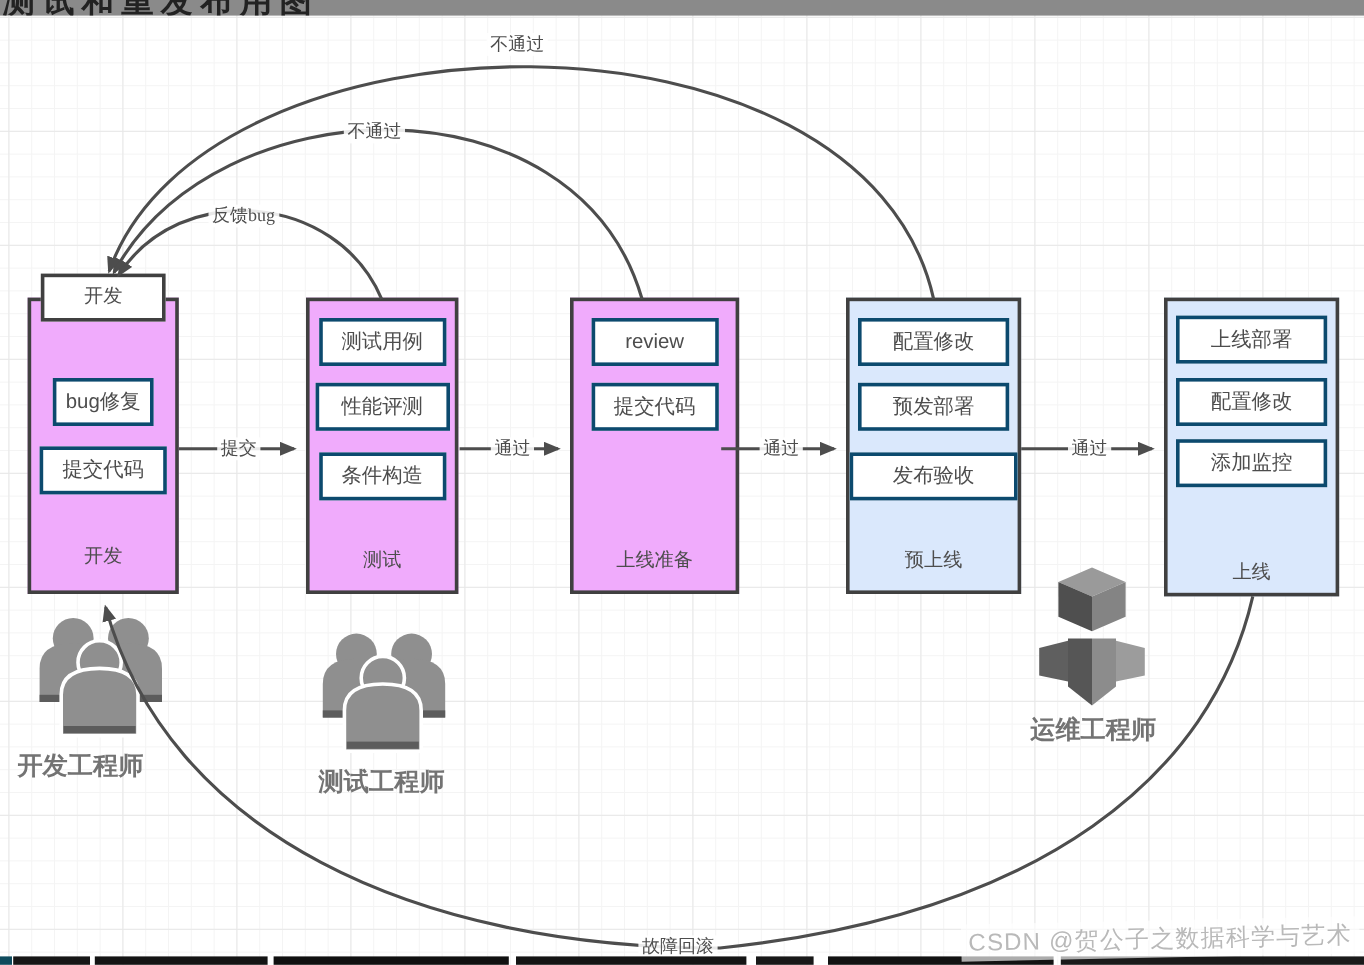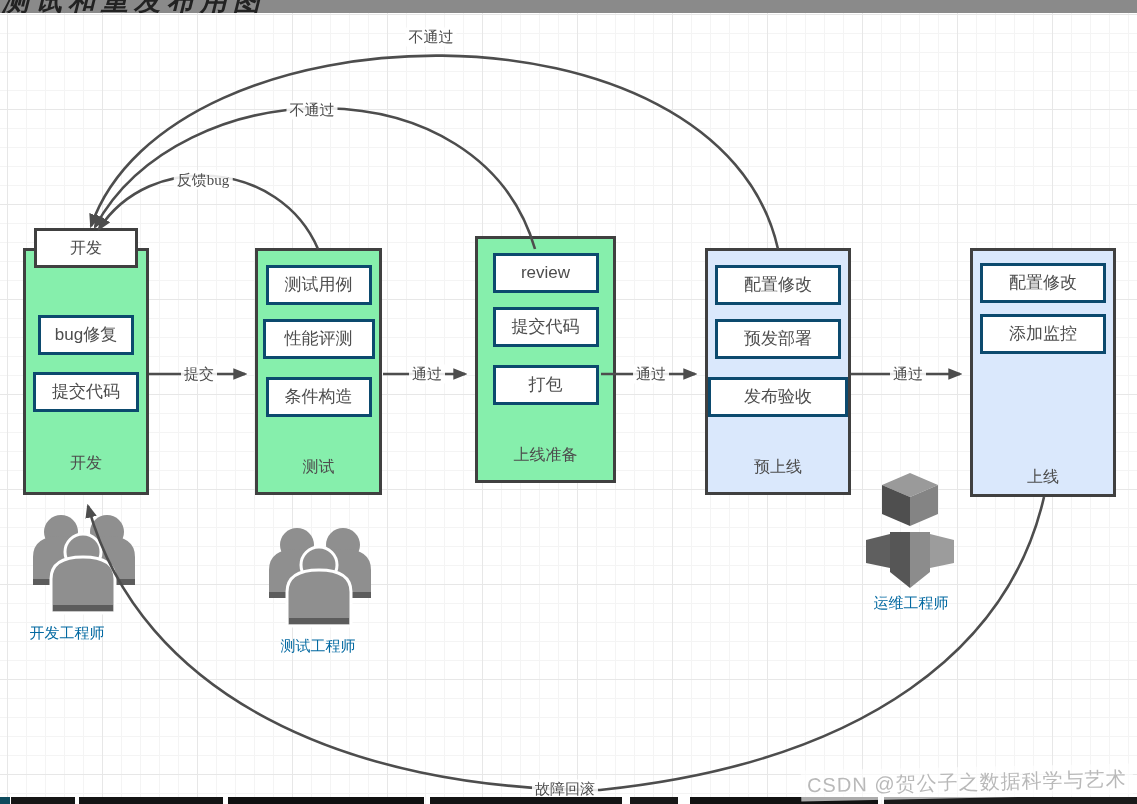--- a/index.html
+++ b/index.html
@@ -10,29 +10,29 @@
     background-image:
       linear-gradient(#e7e7e7 1px, transparent 1px),
       linear-gradient(90deg,#e7e7e7 1px, transparent 1px),
       linear-gradient(#f4f4f4 1px, transparent 1px),
       linear-gradient(90deg,#f4f4f4 1px, transparent 1px);
     background-size:95px 95px,95px 95px,19px 19px,19px 19px;
     background-position:7px 14px,7px 14px,7px 14px,7px 14px;
   }
   .top-bar{
     position:absolute;left:0;top:0;width:1137px;height:13px;
-    background:#8a8a8a;overflow:hidden;z-index:30;font-style:italic;
+    background:#8a8a8a;overflow:hidden;z-index:30;
   }
   .top-bar span{
     display:block;margin-top:-17px;margin-left:2px;
     font-size:27px;font-weight:bold;color:#222;letter-spacing:6px;
     white-space:nowrap;
   }
   .stage{
-    position:absolute;border:3px solid #404040;background:#86efac;
+    position:absolute;border:3px solid #404040;background:#f0abfc;
     box-sizing:border-box;z-index:5;
   }
   .stage.highlight{background:#dae8fc;font-family:Liberation Serif, serif;}
   .stage-header{
     position:absolute;left:50%;top:-23px;transform:translateX(-50%);
     width:98px;height:34px;line-height:34px;background:#ffffff;
     border:3px solid #404040;text-align:center;
     font-size:16px;color:#4d4d4d;z-index:6;
   }
   .item{
@@ -45,21 +45,21 @@
     position:absolute;left:0;right:0;text-align:center;
     font-size:16px;color:#4d4d4d;
   }
   .edge-label{
     position:absolute;transform:translate(-50%,-50%);
     background:rgba(255,255,255,0.88);padding:0 3px;
     font-size:15px;color:#4d4d4d;white-space:nowrap;z-index:25;font-family:Liberation Serif, serif;
   }
   .role-label{
     position:absolute;transform:translateX(-50%);
-    font-size:15px;color:#0369a1;white-space:nowrap;z-index:12;
+    font-size:21px;color:#737373;white-space:nowrap;z-index:12;font-weight:bold;
   }
   .role-icon{position:absolute;z-index:10;}
   #overlay{position:absolute;left:0;top:0;z-index:20;pointer-events:none;}
   .watermark{
     position:absolute;right:4px;bottom:6px;
     font-size:20px;color:#b9b9b9;letter-spacing:1px;
     text-shadow:1px 1px 0 #ffffff;
     background:rgba(255,255,255,0.65);padding:2px 6px;
     transform:rotate(-1.2deg);z-index:40;white-space:nowrap;
   }
@@ -70,21 +70,21 @@
 <body>
 
 <div class="top-bar">
   <span>测试和重发布用图</span>
 </div>
 
 <div class="stage" style="left:23px;top:248px;width:126px;height:247px">
   <div class="stage-header">
     <span>开发</span>
   </div>
-  <div class="item" style="width:96px;margin-top:64px">
+  <div class="item" style="width:84px;margin-top:64px">
     <span>bug修复</span>
   </div>
   <div class="item" style="width:106px;margin-top:17px">
     <span>提交代码</span>
   </div>
   <div class="stage-label" style="bottom:18px">开发</div>
 </div>
 
 <div class="stage" style="left:255px;top:248px;width:127px;height:247px">
   <div class="item" style="width:106px;margin-top:14px">
@@ -92,47 +92,47 @@
   </div>
   <div class="item" style="width:112px;margin-top:14px">
     <span>性能评测</span>
   </div>
   <div class="item" style="width:106px;margin-top:18px">
     <span>条件构造</span>
   </div>
   <div class="stage-label" style="bottom:14px">测试</div>
 </div>
 
-<div class="stage" style="left:475px;top:236px;width:141px;height:247px">
+<div class="stage" style="left:475px;top:248px;width:141px;height:247px">
   <div class="item" style="width:106px;margin-top:14px">
     <span>review</span>
   </div>
   <div class="item" style="width:106px;margin-top:14px">
     <span>提交代码</span>
-  </div>
-  <div class="item" style="width:106px;margin-top:18px">
-    <span>打包</span>
   </div>
   <div class="stage-label" style="bottom:14px">上线准备</div>
 </div>
 
 <div class="stage highlight" style="left:705px;top:248px;width:146px;height:247px">
   <div class="item" style="width:126px;margin-top:14px">
     <span>配置修改</span>
   </div>
   <div class="item" style="width:126px;margin-top:14px">
     <span>预发部署</span>
   </div>
   <div class="item" style="width:140px;margin-top:18px">
     <span>发布验收</span>
   </div>
   <div class="stage-label" style="bottom:14px">预上线</div>
 </div>
 
 <div class="stage highlight" style="left:970px;top:248px;width:146px;height:249px">
+  <div class="item" style="width:126px;margin-top:12px">
+    <span>上线部署</span>
+  </div>
   <div class="item" style="width:126px;margin-top:12px">
     <span>配置修改</span>
   </div>
   <div class="item" style="width:126px;margin-top:11px">
     <span>添加监控</span>
   </div>
   <div class="stage-label" style="bottom:6px">上线</div>
 </div>
 
 <svg class="role-icon" style="left:22px;top:505px" width="122" height="112" viewBox="0 0 122 112">

